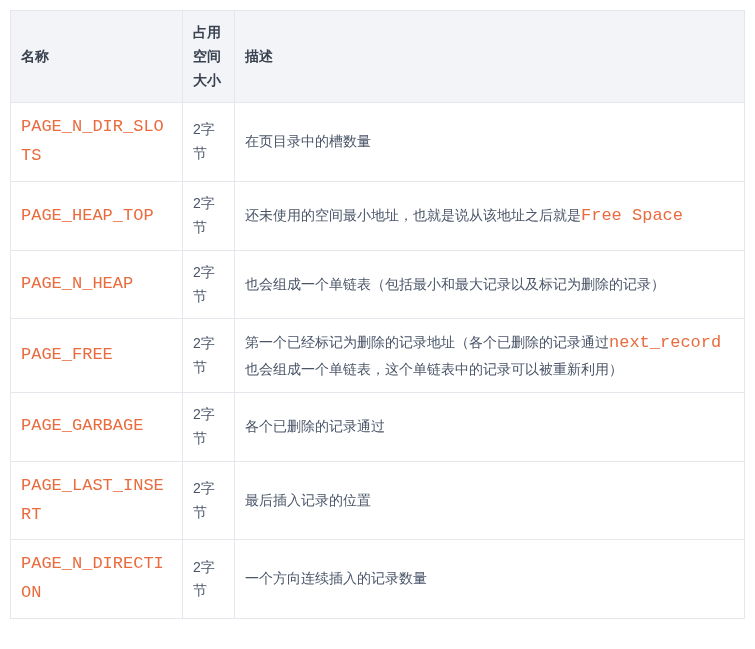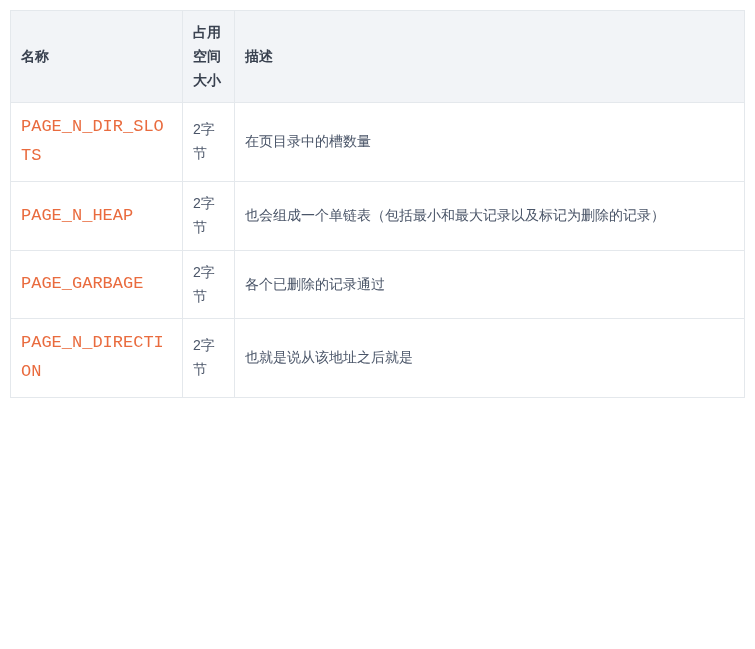--- a/index.html
+++ b/index.html
@@ -60,30 +60,45 @@
       <th>描述</th>
     </tr>
   </thead>
   <tbody id="tbody">
         <tr>
           <td><span class="code">PAGE_N_DIR_SLOTS</span></td>
           <td>2字节</td>
           <td><span>在页目录中的槽数量</span></td>
         </tr>
         <tr>
+          <td><span class="code">PAGE_HEAP_TOP</span></td>
+          <td>2字节</td>
+          <td><span>还未使用的空间最小地址，也就是说从该地址之后就是</span><span class="code">Free Space</span></td>
+        </tr>
+        <tr>
           <td><span class="code">PAGE_N_HEAP</span></td>
           <td>2字节</td>
           <td><span>也会组成一个单链表（包括最小和最大记录以及标记为删除的记录）</span></td>
+        </tr>
+        <tr>
+          <td><span class="code">PAGE_FREE</span></td>
+          <td>2字节</td>
+          <td><span>第一个已经标记为删除的记录地址（各个已删除的记录通过</span><span class="code">next_record</span><span>也会组成一个单链表，这个单链表中的记录可以被重新利用）</span></td>
         </tr>
         <tr>
           <td><span class="code">PAGE_GARBAGE</span></td>
           <td>2字节</td>
           <td><span>各个已删除的记录通过</span></td>
         </tr>
         <tr>
+          <td><span class="code">PAGE_LAST_INSERT</span></td>
+          <td>2字节</td>
+          <td><span>最后插入记录的位置</span></td>
+        </tr>
+        <tr>
           <td><span class="code">PAGE_N_DIRECTION</span></td>
           <td>2字节</td>
-          <td><span>也就是说从该地址之后就是</span></td>
+          <td><span>一个方向连续插入的记录数量</span></td>
         </tr>
       </tbody>
 </table>
 
 </div>
 
 </body></html>

